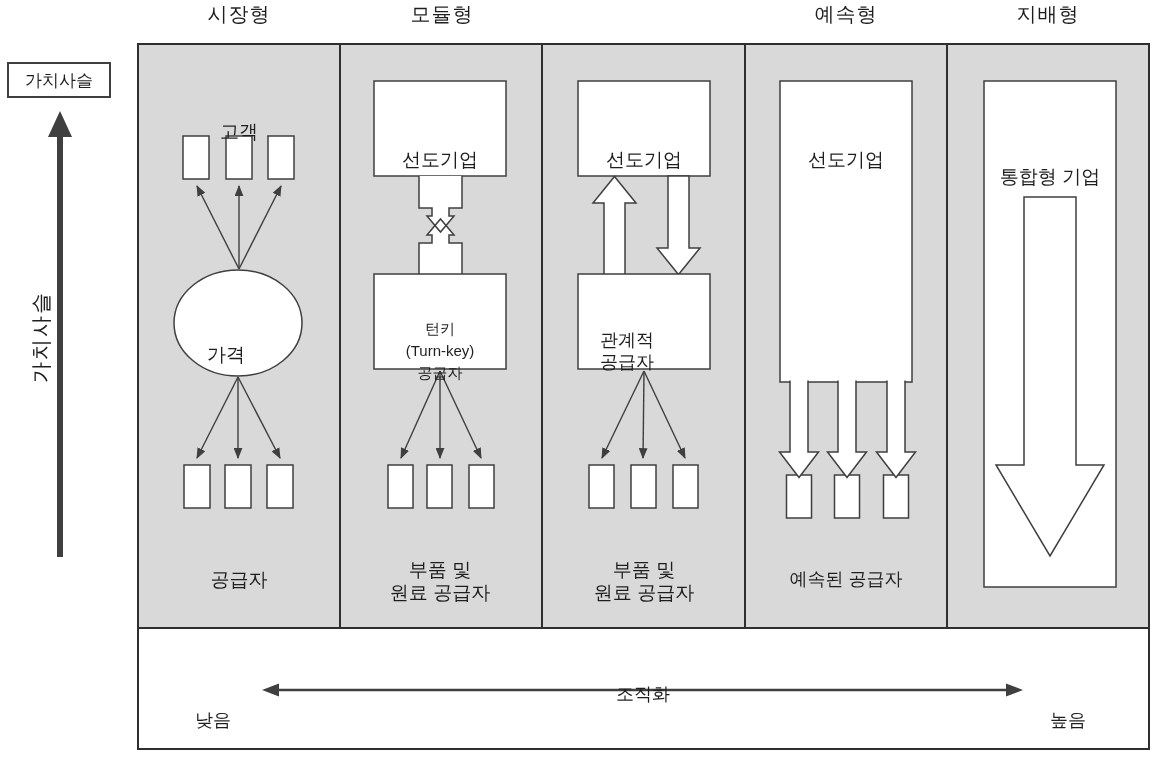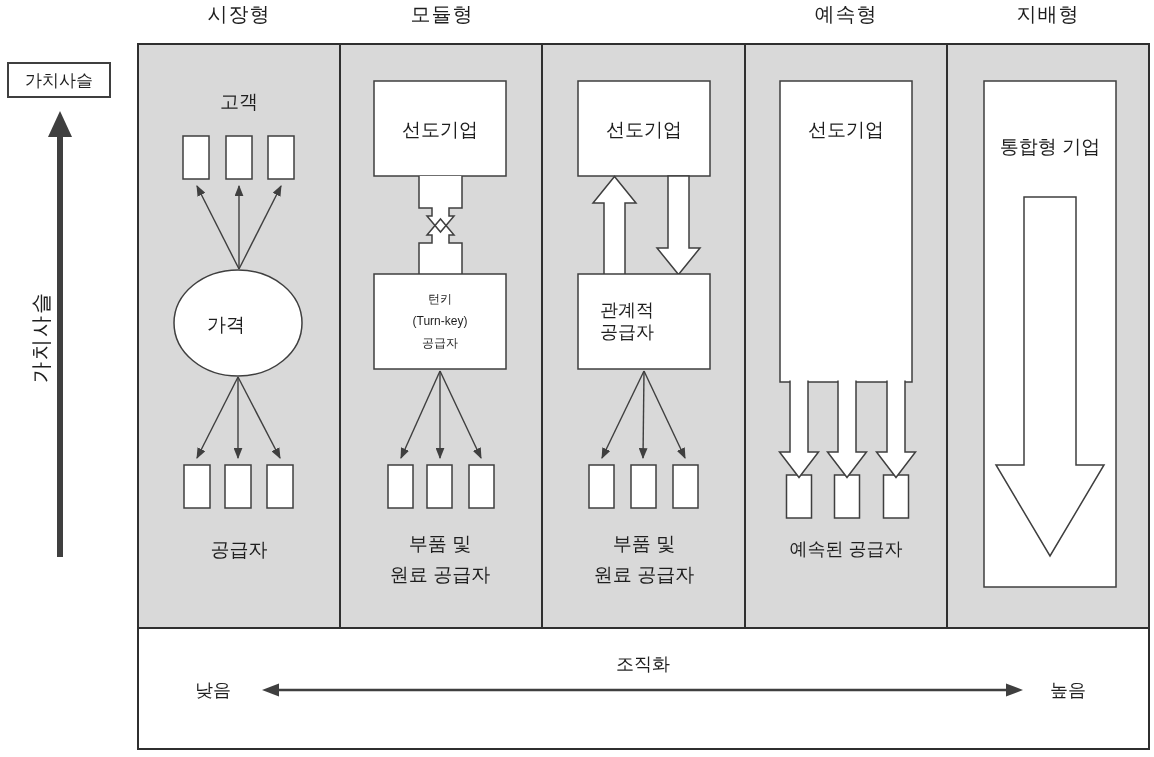--- a/index.html
+++ b/index.html
@@ -6,32 +6,32 @@
   body{font-family:"Liberation Sans","DejaVu Sans",sans-serif;color:#1e1e1e;}
   .canvas{position:relative;width:1154px;height:757px;background:#ffffff;overflow:hidden;}
   .frame{position:absolute;left:137px;top:43px;width:1013px;height:707px;
          border:2px solid #2f2f2f;box-sizing:border-box;background:#ffffff;}
   .cols{position:absolute;left:0;top:0;right:0;height:582px;display:flex;
         border-bottom:2px solid #2f2f2f;}
   .col{flex:1;background:#d9d9d9;border-right:2px solid #2f2f2f;}
   .col:last-child{border-right:none;}
   .band{position:absolute;left:0;top:584px;right:0;bottom:0;background:#ffffff;}
   svg.overlay{position:absolute;left:0;top:0;z-index:2;}
-  .lbl{position:absolute;z-index:3;text-align:center;white-space:pre-line;}
+  .lbl{position:absolute;z-index:3;text-align:center;white-space:pre-line;margin-top:30px;}
   .col-title{position:absolute;top:1px;width:160px;z-index:3;text-align:center;
              font-size:20px;letter-spacing:1px;}
   .axis-box{position:absolute;z-index:3;background:#ffffff;border:2px solid #3f3f3f;
             box-sizing:border-box;text-align:center;font-size:17px;}
   .rot{position:absolute;left:-36px;top:325px;width:150px;height:24px;z-index:3;
        text-align:center;font-size:21px;letter-spacing:2px;
        transform:rotate(-90deg);}
   .f19{font-size:19px;}
   .f18{font-size:18px;}
   .lh22{line-height:22px;}
-  .lh23{line-height:31px;}
+  .lh23{line-height:23px;}
 </style>
 </head>
 <body>
 
 <div class="canvas">
 
   <div class="col-title" style="left:159px">시장형</div>
   <div class="col-title" style="left:362px">모듈형</div>
   <div class="col-title" style="left:766px">예속형</div>
   <div class="col-title" style="left:968px">지배형</div>
@@ -141,21 +141,21 @@
       <polygon points="279,683.5 279,696.5 262,690" fill="#3f3f3f"></polygon>
       <polygon points="1006,683.5 1006,696.5 1023,690" fill="#3f3f3f"></polygon>
     </g>
   </svg>
 
   <div class="lbl f19" style="left:179px;top:89px;width:120px">고객</div>
   <div class="lbl f19" style="left:166px;top:312px;width:120px">가격</div>
   <div class="lbl f19" style="left:179px;top:537px;width:120px">공급자</div>
 
   <div class="lbl f19" style="left:374px;top:117px;width:132px">선도기업</div>
-  <div class="lbl f19 lh22" style="left:374px;top:288px;width:132px;font-size:12px">턴키
+  <div class="lbl f19 lh22" style="left:374px;top:288px;width:132px;font-size:15px">턴키
 (Turn-key)
 공급자</div>
   <div class="lbl f19 lh23" style="left:360px;top:528px;width:160px">부품 및
 원료 공급자</div>
 
   <div class="lbl f19" style="left:578px;top:117px;width:132px">선도기업</div>
   <div class="lbl f19 lh22" style="left:561px;top:299px;width:132px;font-size:18px">관계적
 공급자</div>
   <div class="lbl f19 lh23" style="left:564px;top:528px;width:160px">부품 및
 원료 공급자</div>

